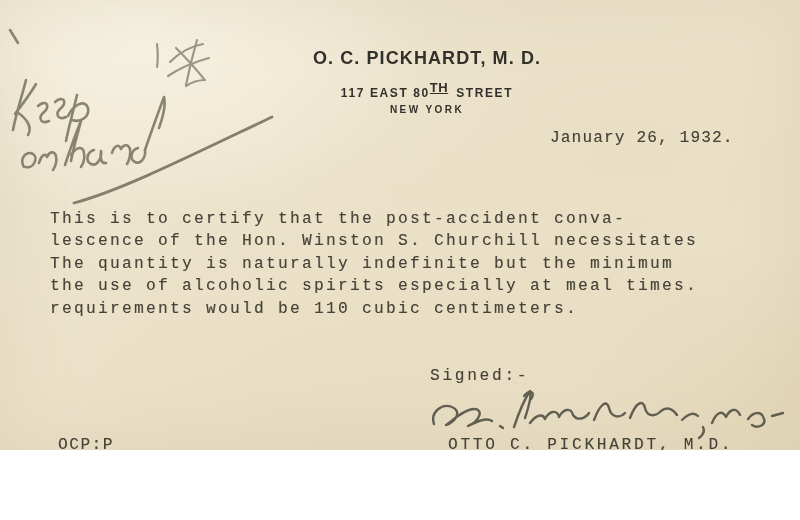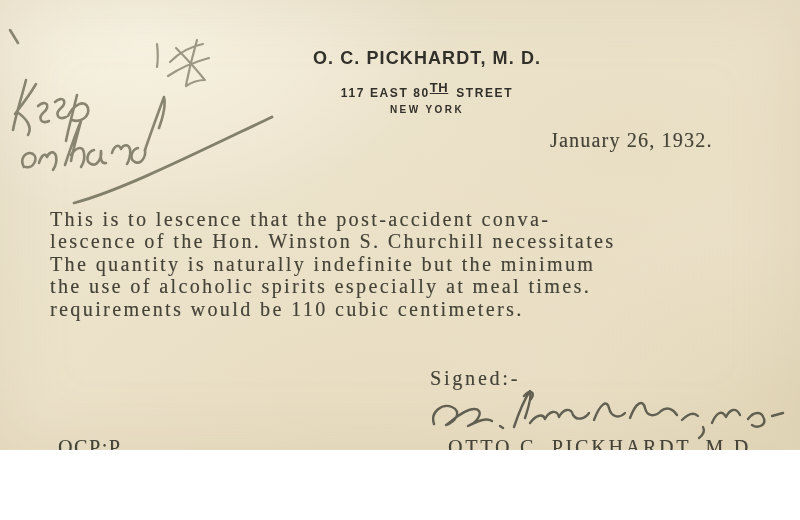--- a/index.html
+++ b/index.html
@@ -50,22 +50,22 @@
     margin-top: 4px;
     font-size: 10px;
     letter-spacing: 2.4px;
     white-space: nowrap;
   }
 
   
   .typed {
     position: absolute;
     color: var(--color-typewriter_ink, #454238);
-    font-family: Liberation Serif, serif;
-    font-size: 20px;
+    font-family: Liberation Mono, monospace;
+    font-size: 16px;
     letter-spacing: 2.4px;
     white-space: nowrap;
     text-shadow: 0.4px 0.4px 0.5px rgba(66,62,52,0.35);
   }
   .date  { left: 550px; top: 129px; letter-spacing: 1.2px; }
   .body-text { left: 50px; top: 208px; }
   .body-text .line { height: 22.4px; line-height: 22.4px; }
   .signed { left: 430px; top: 367px; letter-spacing: 2.8px; }
   .typed-name { left: 448px; top: 436px; letter-spacing: 2.8px; }
   .ref { left: 58px; top: 436px; letter-spacing: 1.6px; }
@@ -144,21 +144,21 @@
     <div class="lh-name">O. C. PICKHARDT, M. D.</div>
     <div class="lh-address">
       <span>117 EAST 80</span><span class="sup">TH</span><span class="street">STREET</span>
     </div>
     <div class="lh-city">NEW YORK</div>
   </div>
 
   <div class="typed date">January 26, 1932.</div>
 
   <div class="typed body-text">
-    <div class="line">This is to lescence that the post-accident conva-</div>
+    <div class="line">This is to certify that the post-accident conva-</div>
     <div class="line">lescence of the Hon. Winston S. Churchill necessitates</div>
     <div class="line">The quantity is naturally indefinite but the minimum</div>
     <div class="line">the use of alcoholic spirits especially at meal times.</div>
     <div class="line">requirements would be 110 cubic centimeters.</div>
   </div>
 
   <div class="typed signed">Signed:-</div>
   <div class="typed typed-name">OTTO C. PICKHARDT, M.D.</div>
 
   <div class="typed ref">OCP:P</div>

